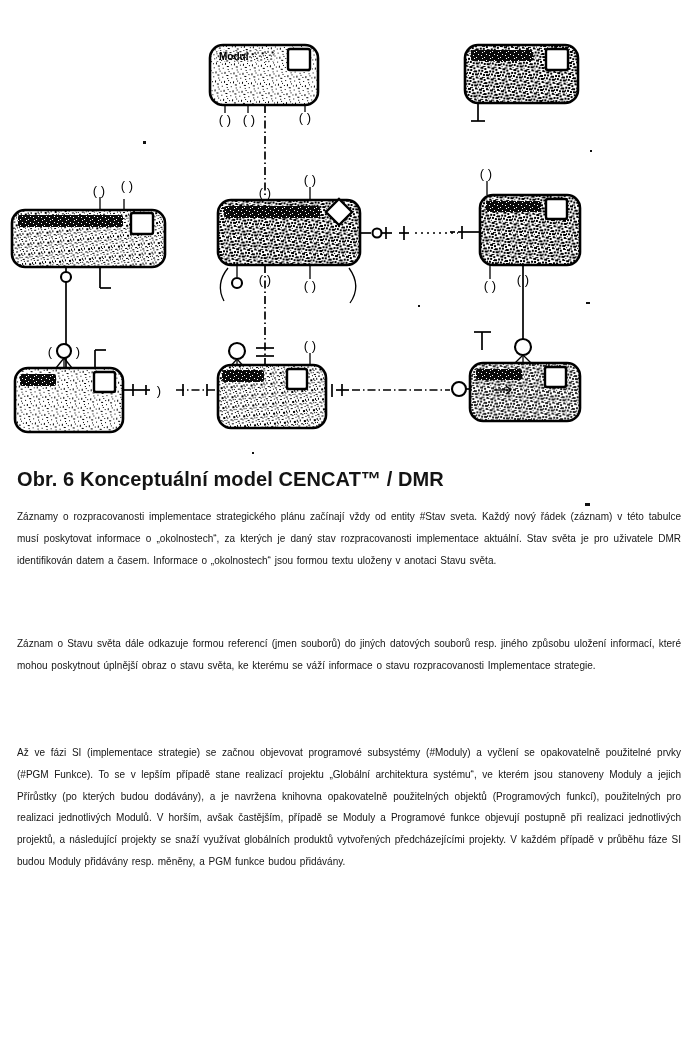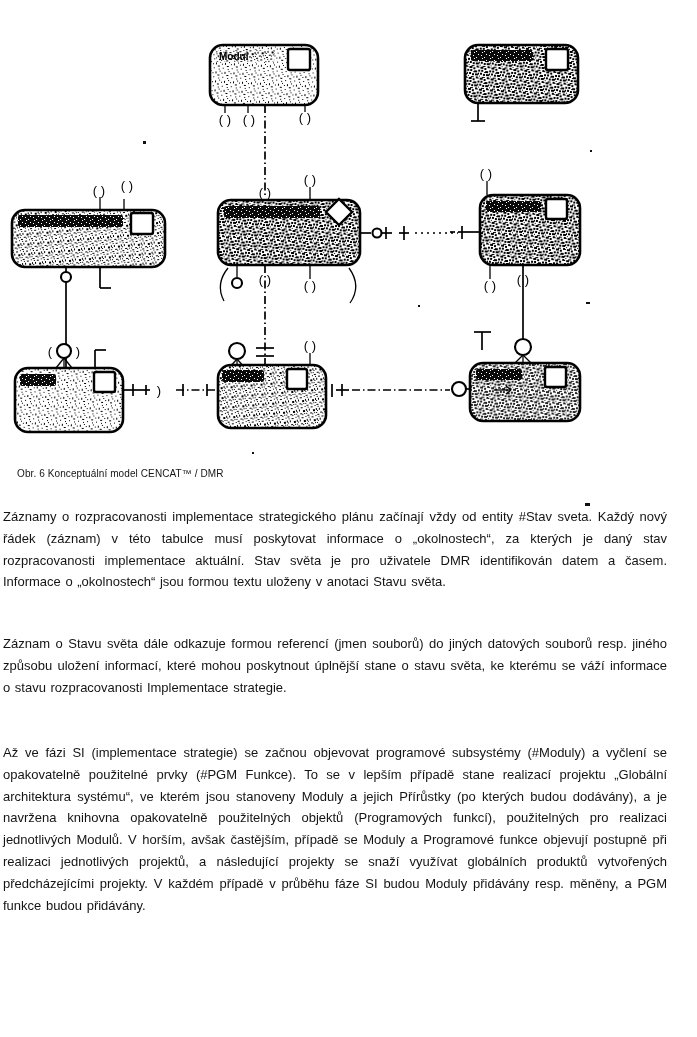--- a/index.html
+++ b/index.html
@@ -1,22 +1,22 @@
 <!DOCTYPE html>
 <html><head>
 <meta charset="utf-8">
 <style>
   html,body{margin:0;padding:0;background:#fff;}
   body{width:697px;height:1037px;overflow:hidden;
        font-family:"Liberation Sans",sans-serif;color:#141414;}
   .page{position:relative;width:697px;height:1037px;background:#ffffff;}
   .diagram-wrap{position:absolute;left:0;top:0;width:697px;height:460px;}
   .caption{position:absolute;left:17px;top:468px;width:560px;
-           font-size:10px;font-weight:400;letter-spacing:.1px;}
-  .para{position:absolute;left:3px;width:664px;font-size:13px;
+           font-size:20px;font-weight:700;letter-spacing:.1px;}
+  .para{position:absolute;left:17px;width:664px;font-size:10px;
         line-height:21.8px;text-align:justify;margin:0;word-spacing:1px;}
   #p1{top:506px;} #p2{top:633px;} #p3{top:742px;} #p4{top:963px;}
   .artifact-dash{position:absolute;left:585px;top:503px;width:5px;height:3px;background:#111;}
   
   .ent{stroke:#000;stroke-width:2.6;}
   .ln{stroke:#000;stroke-width:1.7;fill:none;}
   .thin{stroke-width:1.3;}
   .dashdot{stroke-dasharray:8 3 1.5 3;}
   .dot{stroke-dasharray:2 4;}
   .ring{fill:#fff;stroke:#000;stroke-width:2.1;}
@@ -263,16 +263,16 @@
         <rect x="590" y="150" width="2" height="2"></rect>
       </g>
     </svg>
   </div>
 
   <div class="caption">Obr. 6 Konceptuální model CENCAT™ / DMR</div>
 
   <div class="artifact-dash"></div>
 
   <p class="para" id="p1">Záznamy o rozpracovanosti implementace strategického plánu začínají vždy od entity #Stav sveta. Každý nový řádek (záznam) v této tabulce musí poskytovat informace o „okolnostech“, za kterých je daný stav rozpracovanosti implementace aktuální. Stav světa je pro uživatele DMR identifikován datem a časem. Informace o „okolnostech“ jsou formou textu uloženy v anotaci Stavu světa.</p>
-  <p class="para" id="p2">Záznam o Stavu světa dále odkazuje formou referencí (jmen souborů) do jiných datových souborů resp. jiného způsobu uložení informací, které mohou poskytnout úplnější stane o stavu světa, ke kterému se váží informace o stavu rozpracovanosti Implementace strategie.</p>
+  <p class="para" id="p2">Záznam o Stavu světa dále odkazuje formou referencí (jmen souborů) do jiných datových souborů resp. jiného způsobu uložení informací, které mohou poskytnout úplnější obraz o stavu světa, ke kterému se váží informace o stavu rozpracovanosti Implementace strategie.</p>
   <p class="para" id="p3">Až ve fázi SI (implementace strategie) se začnou objevovat programové subsystémy (#Moduly) a vyčlení se opakovatelně použitelné prvky (#PGM Funkce). To se v lepším případě stane realizací projektu „Globální architektura systému“, ve kterém jsou stanoveny Moduly a jejich Přírůstky (po kterých budou dodávány), a je navržena knihovna opakovatelně použitelných objektů (Programových funkcí), použitelných pro realizaci jednotlivých Modulů. V horším, avšak častějším, případě se Moduly a Programové funkce objevují postupně při realizaci jednotlivých projektů, a následující projekty se snaží využívat globálních produktů vytvořených předcházejícími projekty. V každém případě v průběhu fáze SI budou Moduly přidávány resp. měněny, a PGM funkce budou přidávány.</p>
 
 </div>
 
 </body></html>

